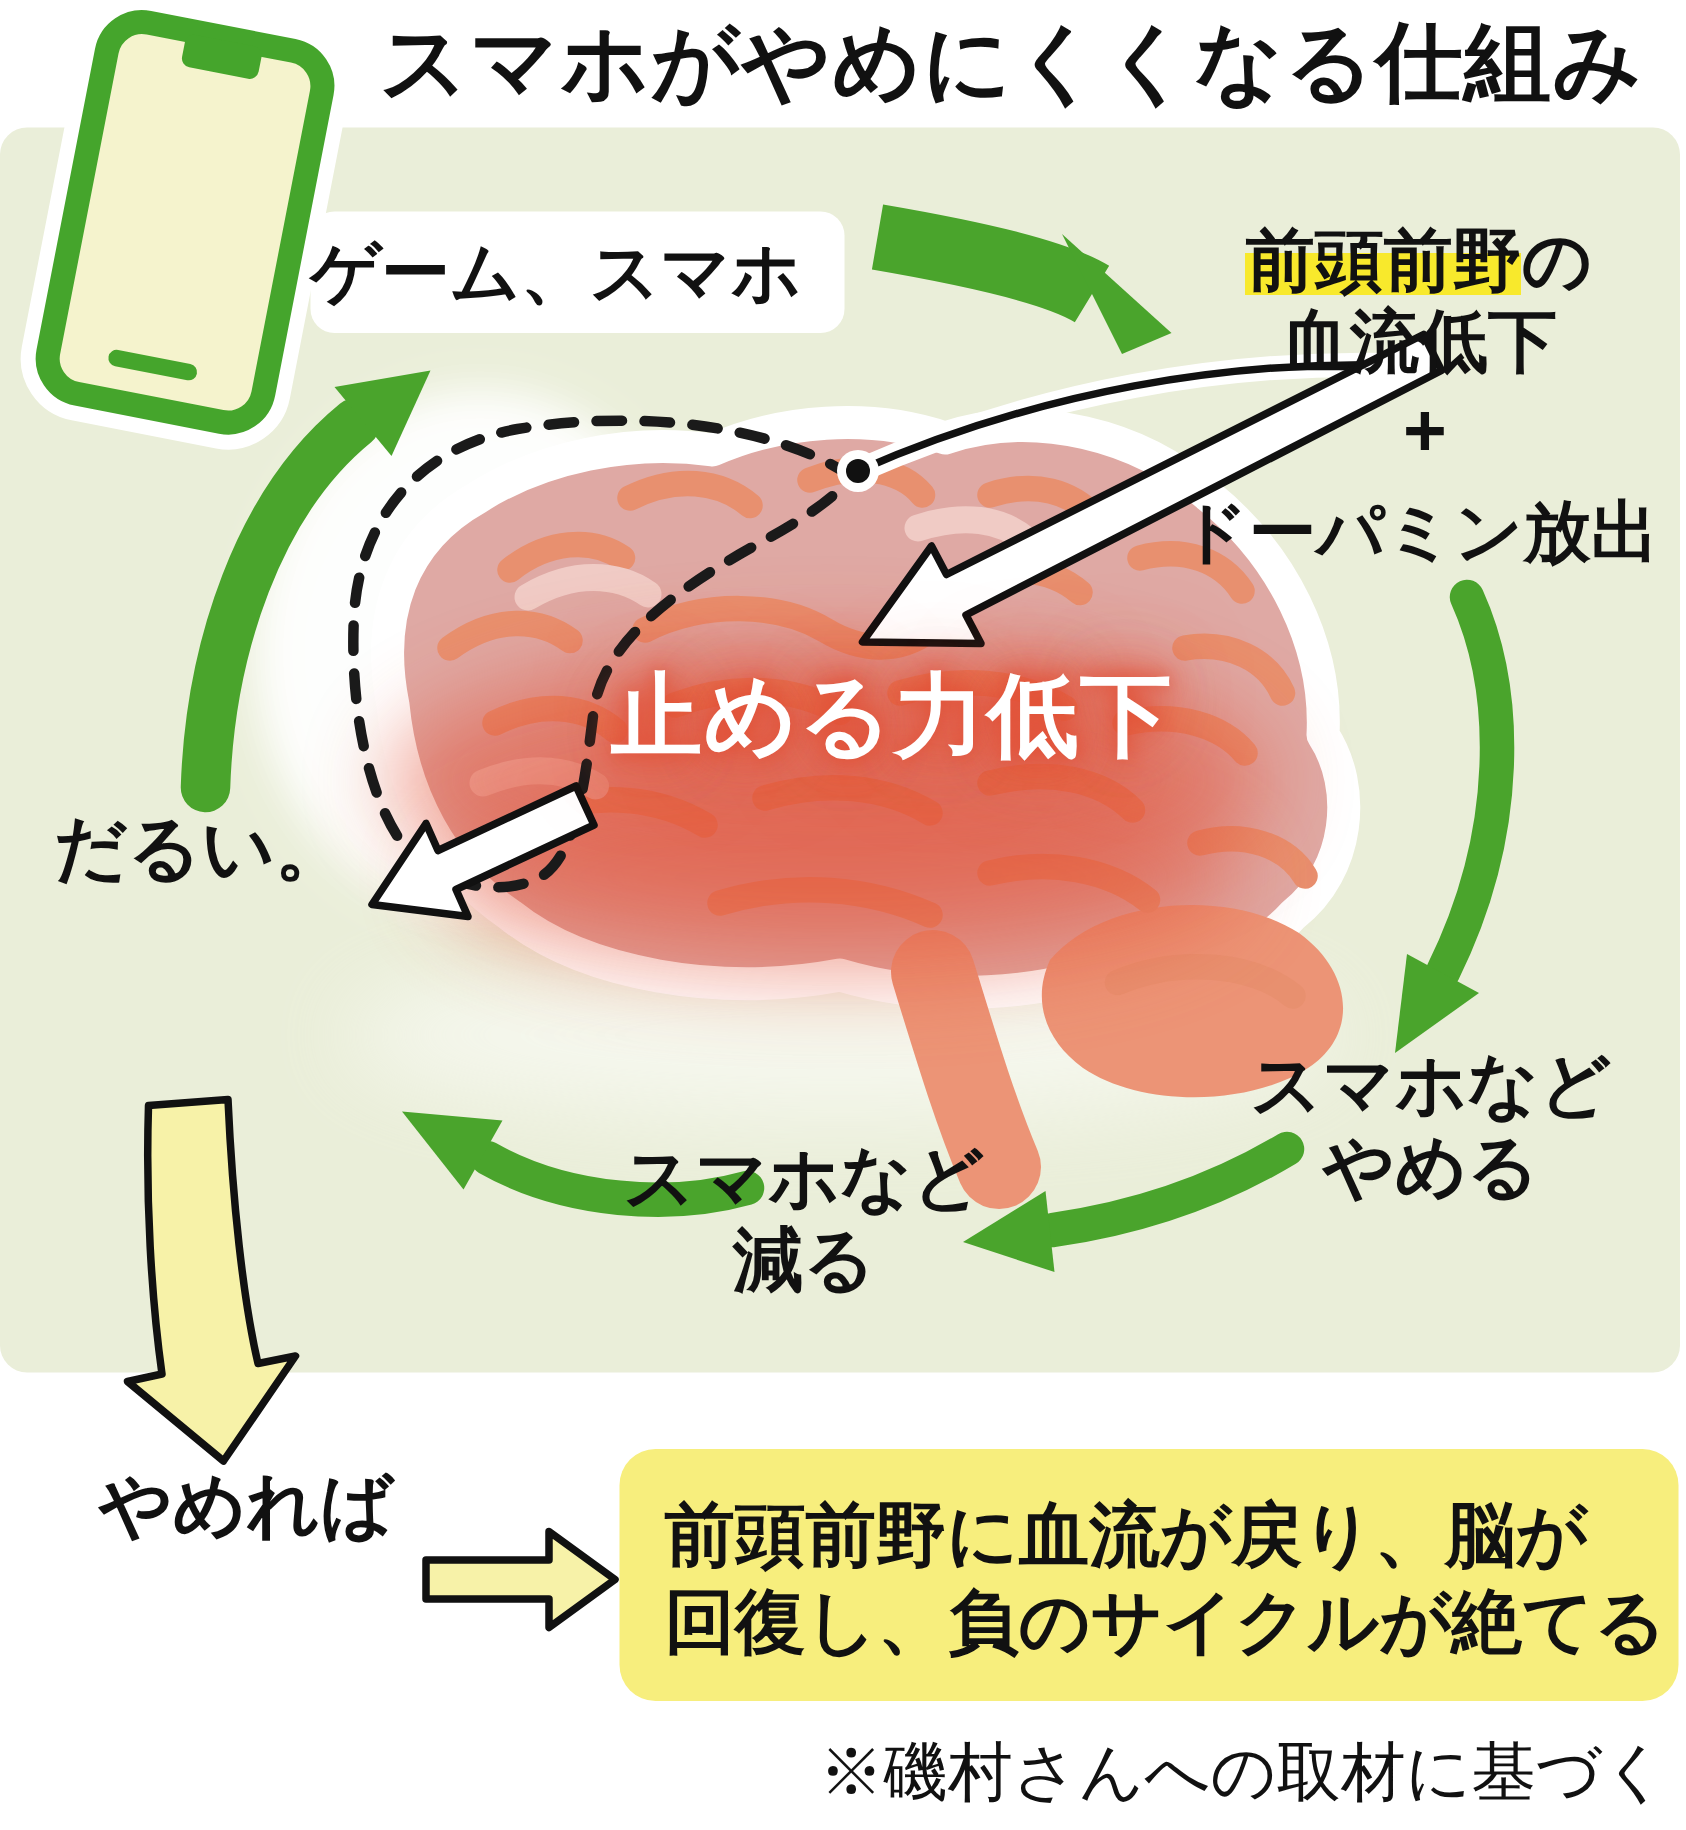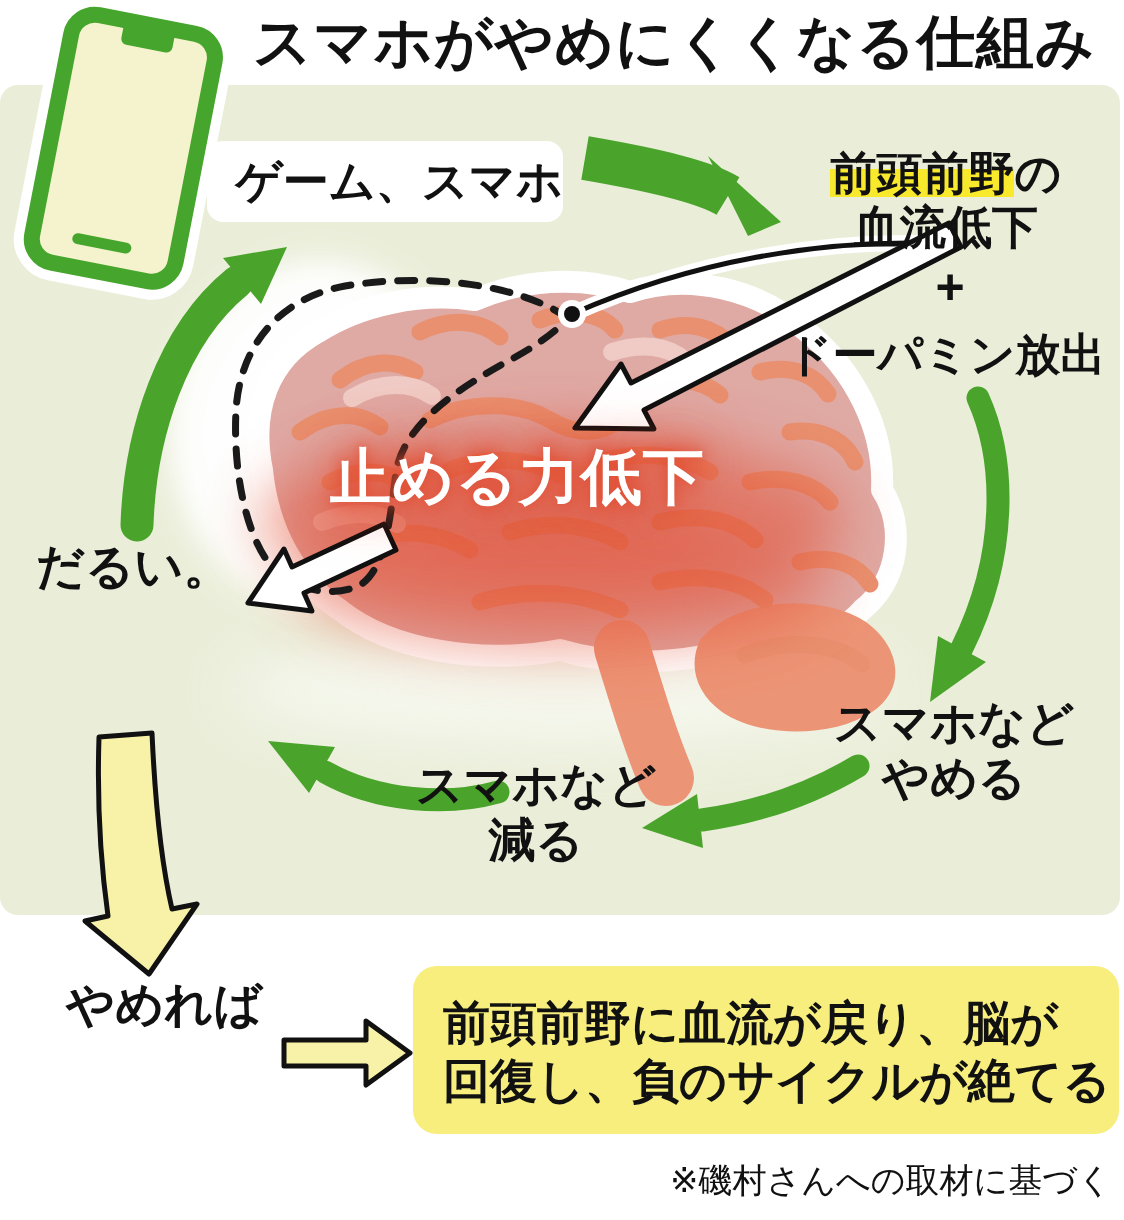--- a/index.html
+++ b/index.html
@@ -25,45 +25,45 @@
     left:0;top:85px;width:1120px;height:830px;border-radius:18px;
     background:var(--panel-bg);z-index:0;
   }
   .scene{left:0;top:0;width:1124px;height:1220px;z-index:1;}
   .txt{z-index:2;font-weight:bold;line-height:1.18;white-space:nowrap;}
   .title{
     left:253px;top:8px;font-size:58px;letter-spacing:1px;z-index:3;
   }
   .game-label{
     left:207px;top:141px;width:356px;height:81px;background:#ffffff;border-radius:16px;
-    display:flex;align-items:center;justify-content:flex-end;font-size:46px;z-index:2;font-weight:bold;
+    display:flex;align-items:center;justify-content:flex-start;font-size:46px;z-index:2;font-weight:bold;
   }
   .prefrontal{left:790px;top:146px;width:312px;text-align:center;font-size:46px;}
   .prefrontal .hl{
     background:linear-gradient(to bottom, transparent 42%, var(--highlight-yellow) 42%, var(--highlight-yellow) 96%, transparent 96%);
   }
   .plus{left:900px;top:258px;width:100px;text-align:center;font-size:50px;font-weight:bold;}
   .dopamine-release{left:772px;top:328px;width:348px;text-align:center;font-size:45px;}
   .stop-power{
-    left:330px;top:442px;width:452px;text-align:left;font-size:61px;color:#ffffff;
+    left:330px;top:442px;width:452px;text-align:right;font-size:61px;color:#ffffff;
     text-shadow:0 0 12px var(--glow-red),0 0 24px var(--glow-red),0 0 42px rgba(226,80,54,.85),0 0 60px rgba(226,80,54,.6);
     z-index:2;letter-spacing:1px;
   }
   .quit{left:808px;top:695px;width:292px;text-align:center;font-size:47px;}
   .dopamine-decrease{left:400px;top:757px;width:272px;text-align:center;font-size:47px;}
   .bored{left:36px;top:538px;font-size:48px;line-height:1.2;}
   .while-quit{left:66px;top:976px;font-size:48px;line-height:1.2;}
   .result-box{
     left:413px;top:966px;width:706px;height:168px;background:var(--result-box-yellow);
     border-radius:24px;z-index:1;
   }
   .result-text{
     left:443px;top:994px;font-size:47px;line-height:1.24;z-index:2;
   }
-  .footnote{right:12px;top:1160px;font-size:34px;font-weight:normal;z-index:2;}
+  .footnote{right:12px;top:1160px;font-size:43px;font-weight:normal;z-index:2;font-family:Liberation Mono, monospace;}
   svg .green-f{fill:var(--arrow-green);}
   svg .green-s{stroke:var(--arrow-green);}
   svg .pale-f{fill:var(--pale-yellow-arrow);}
 </style>
 </head>
 <body>
 
 <div class="abs panel"></div>
 
 <svg class="abs scene" viewBox="0 0 1124 1220">

